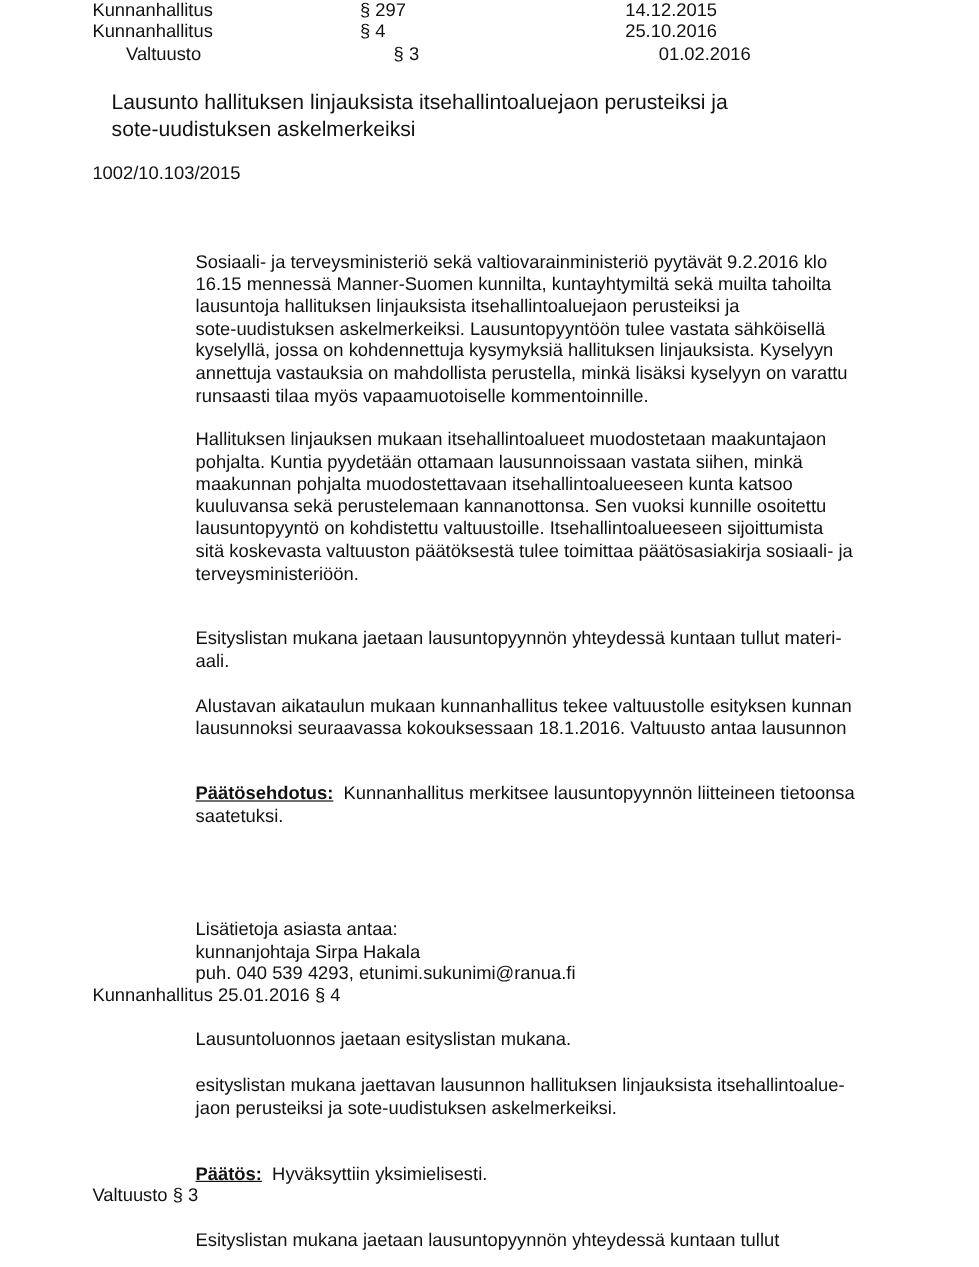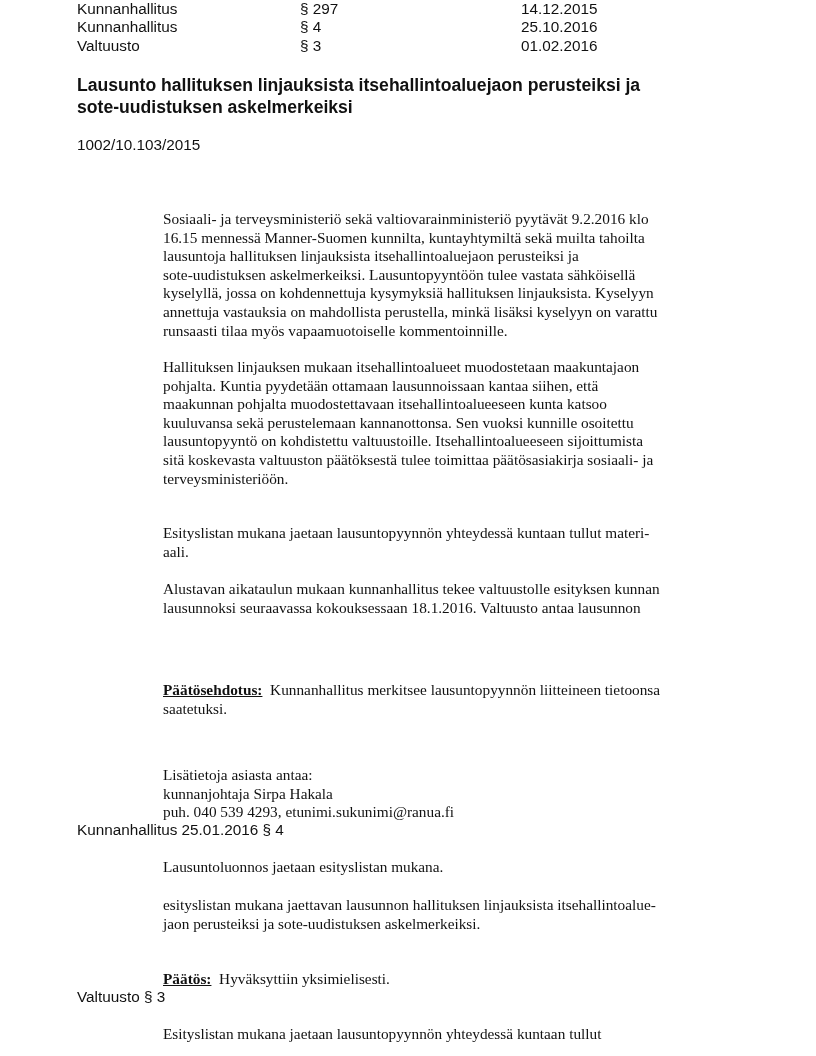--- a/index.html
+++ b/index.html
@@ -6,45 +6,45 @@
   body {
     width: 816px; height: 1056px; overflow: hidden; position: relative;
     font-family: "Liberation Sans", sans-serif; color: #111111;
     font-size: 15.3px; line-height: 18.6px;
   }
   .page { position: absolute; left: 0; top: 0; width: 816px; height: 1056px; }
   .hdr-row { position: absolute; left: 77px; height: 19px; width: 700px; }
   .hdr-row span { position: absolute; top: 0; white-space: nowrap; }
   .c1 { left: 0; } .c2 { left: 223px; } .c3 { left: 444px; }
   .title {
-    position: absolute; left: 77px; top: 74px; width: 660px;
-    font-weight: bold; font-size: 17.6px; line-height: 22px; margin: 0;
+    position: absolute; left: 93px; top: 74px; width: 660px;
+    font-weight: normal; font-size: 17.6px; line-height: 22px; margin: 0;
   }
   .abs { position: absolute; white-space: nowrap; }
   .left { left: 77px; }
-  .ind { position: absolute; left: 163px; width: 585px; margin: 0; font-family: Liberation Serif, serif; }
+  .ind { position: absolute; left: 163px; width: 585px; margin: 0; }
   .lbl { font-weight: bold; text-decoration: underline; }
   .lines span { display: block; white-space: nowrap; }
 </style>
 </head>
 <body>
 
 <div class="page">
 
   <div class="hdr-row" style="top:0px;">
     <span class="c1">Kunnanhallitus</span>
     <span class="c2">§ 297</span>
     <span class="c3">14.12.2015</span>
   </div>
   <div class="hdr-row" style="top:18px;">
     <span class="c1">Kunnanhallitus</span>
     <span class="c2">§ 4</span>
     <span class="c3">25.10.2016</span>
   </div>
-  <div class="hdr-row" style="top:37px;">
+  <div class="hdr-row" style="top:37px;margin-left:28px;">
     <span class="c1">Valtuusto</span>
     <span class="c2">§ 3</span>
     <span class="c3">01.02.2016</span>
   </div>
 
   <h1 class="title lines">
     <span>Lausunto hallituksen linjauksista itsehallintoaluejaon perusteiksi ja</span>
     <span>sote-uudistuksen askelmerkeiksi</span>
   </h1>
 
@@ -56,39 +56,39 @@
     <span>16.15 mennessä Manner-Suomen kunnilta, kuntayhtymiltä sekä muilta tahoilta</span>
     <span>lausuntoja hallituksen linjauksista itsehallintoaluejaon perusteiksi ja</span>
     <span>sote-uudistuksen askelmerkeiksi. Lausuntopyyntöön tulee vastata sähköisellä</span>
     <span>kyselyllä, jossa on kohdennettuja kysymyksiä hallituksen linjauksista. Kyselyyn</span>
     <span>annettuja vastauksia on mahdollista perustella, minkä lisäksi kyselyyn on varattu</span>
     <span>runsaasti tilaa myös vapaamuotoiselle kommentoinnille.</span>
   </div>
 
   <div class="ind lines" style="top:358px;">
     <span>Hallituksen linjauksen mukaan itsehallintoalueet muodostetaan maakuntajaon</span>
-    <span>pohjalta. Kuntia pyydetään ottamaan lausunnoissaan kantaa siihen, että</span>
+    <span>pohjalta. Kuntia pyydetään ottamaan lausunnoissaan vastata siihen, minkä</span>
     <span>maakunnan pohjalta muodostettavaan itsehallintoalueeseen kunta katsoo</span>
     <span>kuuluvansa sekä perustelemaan kannanottonsa. Sen vuoksi kunnille osoitettu</span>
     <span>lausuntopyyntö on kohdistettu valtuustoille. Itsehallintoalueeseen sijoittumista</span>
     <span>sitä koskevasta valtuuston päätöksestä tulee toimittaa päätösasiakirja sosiaali- ja</span>
     <span>terveysministeriöön.</span>
   </div>
 
   <div class="ind lines" style="top:524px;">
     <span>Esityslistan mukana jaetaan lausuntopyynnön yhteydessä kuntaan tullut materi-</span>
     <span>aali.</span>
   </div>
 
   <div class="ind lines" style="top:580px;">
     <span>Alustavan aikataulun mukaan kunnanhallitus tekee valtuustolle esityksen kunnan</span>
     <span>lausunnoksi seuraavassa kokouksessaan 18.1.2016. Valtuusto antaa lausunnon</span>
   </div>
 
-  <div class="ind lines" style="top:681px;">
+  <div class="ind lines" style="top:653px;">
     <span><b class="lbl">Päätösehdotus:</b>&nbsp; <span style="display:inline">Kunnanhallitus merkitsee lausuntopyynnön liitteineen tietoonsa</span></span>
     <span>saatetuksi.</span>
   </div>
 
 
   <div class="ind lines" style="top:766px;">
     <span>Lisätietoja asiasta antaa:</span>
     <span>kunnanjohtaja Sirpa Hakala</span>
     <span>puh. 040 539 4293, etunimi.sukunimi@ranua.fi</span>
   </div>

